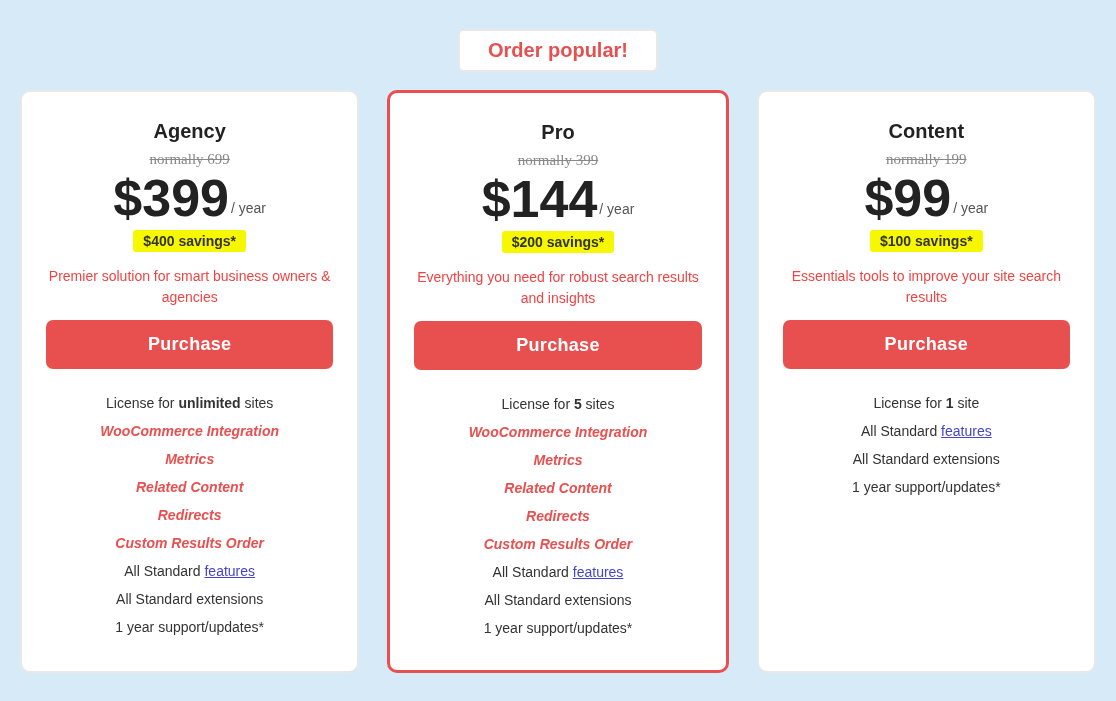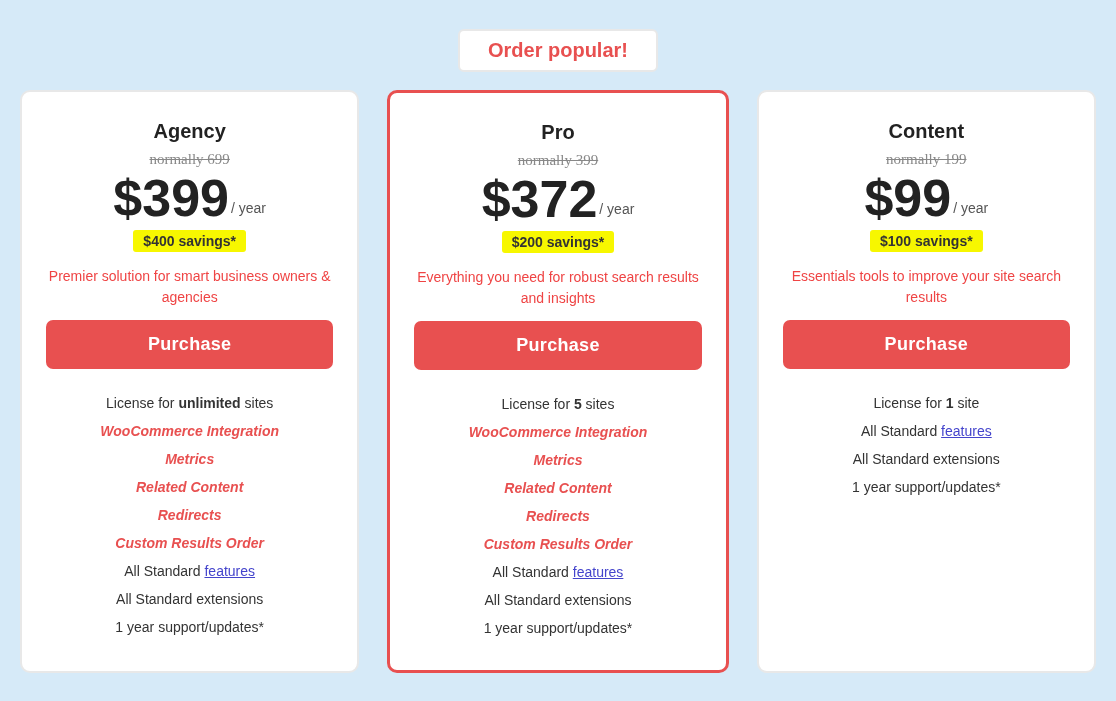--- a/index.html
+++ b/index.html
@@ -153,21 +153,21 @@
         <li><span class="feature-italic-red">Custom Results Order</span></li>
         <li>All Standard <a class="feature-link" href="#">features</a></li>
         <li>All Standard extensions</li>
         <li>1 year support/updates*</li>
       </ul>
     </div>
     <div class="plan-card popular">
       <div class="plan-name">Pro</div>
       <div class="original-price">normally 399</div>
       <div class="price-row">
-        <span class="price-dollar">$372</span>
+        <span class="price-dollar">$144</span>
         <span class="price-period">/ year</span>
       </div>
       <div class="savings-badge">$200 savings*</div>
       <div class="plan-description">Everything you need for robust search results and insights</div>
       <button class="purchase-btn">Purchase</button>
       <ul class="feature-list">
         <li>License for <strong>5</strong> sites</li>
         <li><span class="feature-italic-red">WooCommerce Integration</span></li>
         <li><span class="feature-italic-red">Metrics</span></li>
         <li><span class="feature-italic-red">Related Content</span></li>

